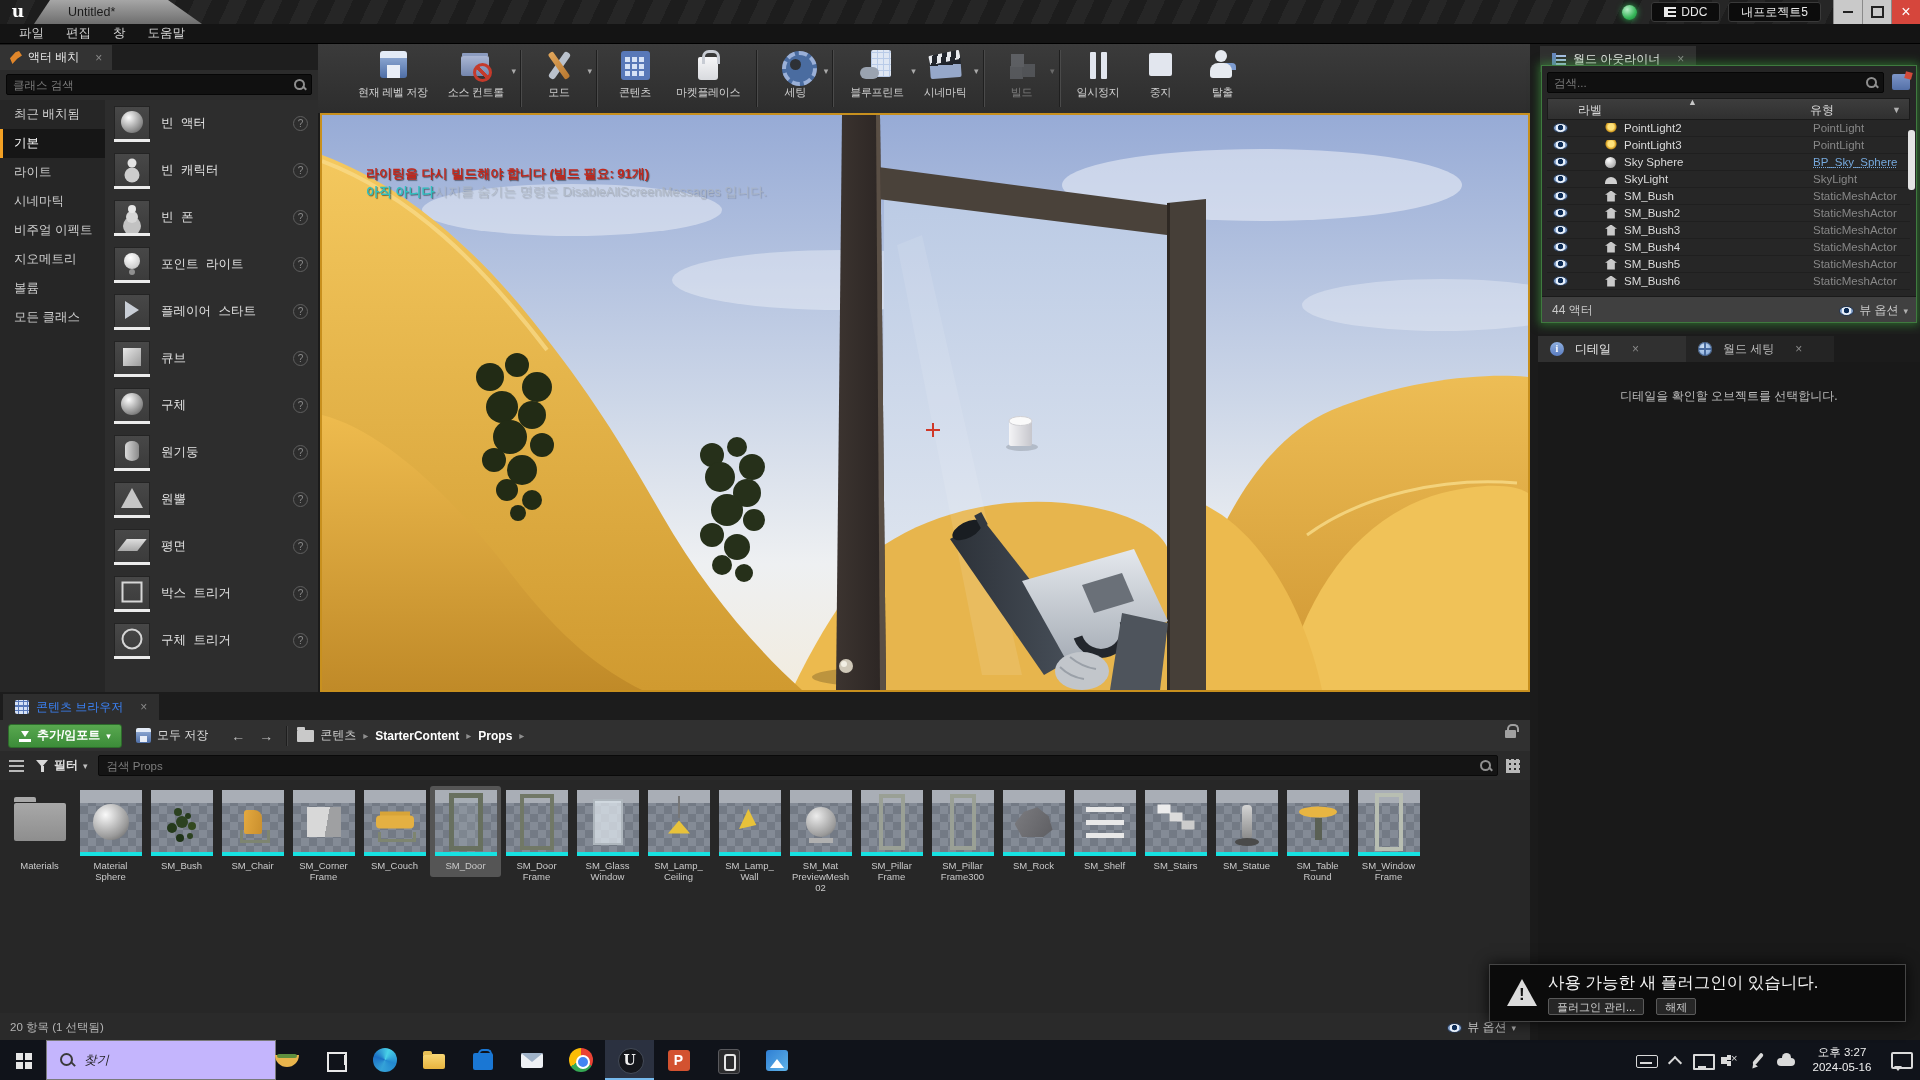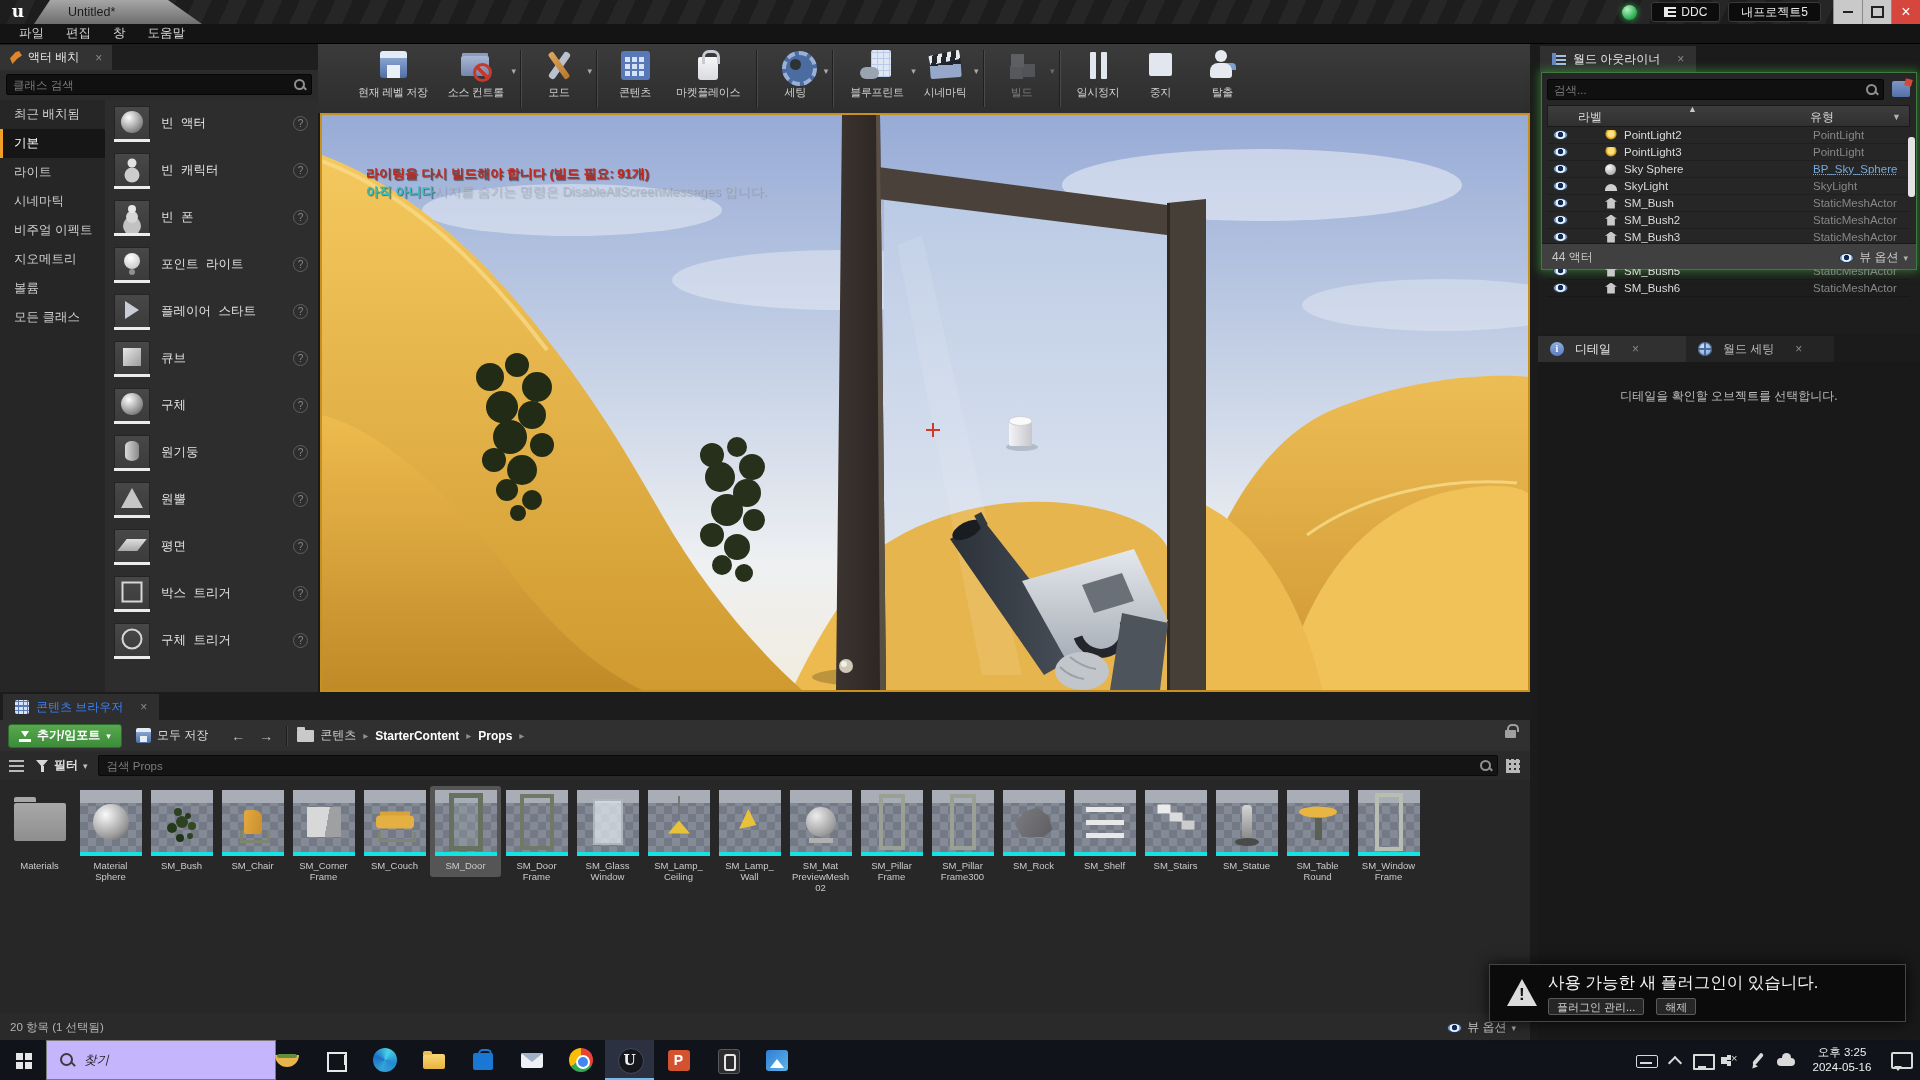--- a/index.html
+++ b/index.html
@@ -118,21 +118,21 @@
   .vp-warn{position:absolute;left:44px;top:50px;font-size:13px;font-weight:bold;color:#c1271b;text-shadow:1px 1px 1px rgba(0,0,0,.55);}
   .vp-warn2{position:absolute;left:44px;top:68px;font-size:13px;font-weight:bold;}
   .vp-warn2 .teal{color:#2fc0c0;text-shadow:1px 1px 1px rgba(0,0,0,.5);}
   .vp-warn2 .gray{color:#aab2bc;opacity:.75;font-weight:normal;text-shadow:1px 1px 1px rgba(0,0,0,.25);}
 
   
   .right-panel{position:absolute;left:1538px;top:44px;width:382px;height:996px;background:#1d1d1d;}
   .rp-tabrow{position:absolute;left:0;top:0;right:0;height:28px;background:#1b1b1b;}
   .outl-tab{position:absolute;left:2px;top:2px;height:26px;background:#303030;display:flex;align-items:center;gap:7px;padding:0 12px;font-size:12px;color:#e8e8e8;}
   .outl-ic{width:14px;height:12px;background:repeating-linear-gradient(0deg,#a8c0e8 0 2px,transparent 2px 4px);border-left:4px solid #6888c0;}
-  .outl-body{position:absolute;left:3px;top:28px;right:3px;height:198px;background:#262626;
+  .outl-body{position:absolute;left:3px;top:21px;right:3px;height:258px;background:#262626;
     border:1px solid #3f7a3f;box-shadow:0 0 9px 2px rgba(60,165,60,.55);}
   .outl-search{left:5px;top:6px;right:32px;height:21px;position:absolute;}
   .wpick{position:absolute;right:6px;top:8px;width:18px;height:16px;border-radius:2px;background:linear-gradient(#7d96c8,#5470a8);}
   .wpick::after{content:"";position:absolute;right:-2px;top:-2px;width:7px;height:7px;background:#d24a3a;transform:rotate(15deg);}
   .outl-head{position:absolute;left:5px;right:6px;top:32px;height:22px;background:linear-gradient(#3d3d3d,#303030);
     border:1px solid #1a1a1a;font-size:12px;color:#d8d8d8;}
   .oh-label{position:absolute;left:30px;top:3px;}
   .oh-sort{position:absolute;left:140px;top:-2px;color:#c8c8c8;font-size:9px;}
   .oh-type{position:absolute;left:262px;top:3px;}
   .oh-filter{position:absolute;right:8px;top:6px;color:#b0b0b0;font-size:9px;}
@@ -1023,20 +1023,20 @@
       <div style="display:flex;align-items:center;gap:4px;">
 
       <span class="tray-ic" data-icon="keyboard"></span>
           <span class="tray-ic" data-icon="chevron-up"></span>
           <span class="tray-ic" data-icon="monitor"></span>
           <span class="tray-ic" data-icon="volume-muted"></span>
           <span class="tray-ic" data-icon="pen"></span>
           <span class="tray-ic" data-icon="cloud"></span>
         </div>
       <div class="clock">
-        <div>오후 3:25</div>
+        <div>오후 3:27</div>
         <div>2024-05-16</div>
       </div>
       <span class="notif-bubble"></span>
     </div>
   </div>
 
 </div>
 
 </body></html>

